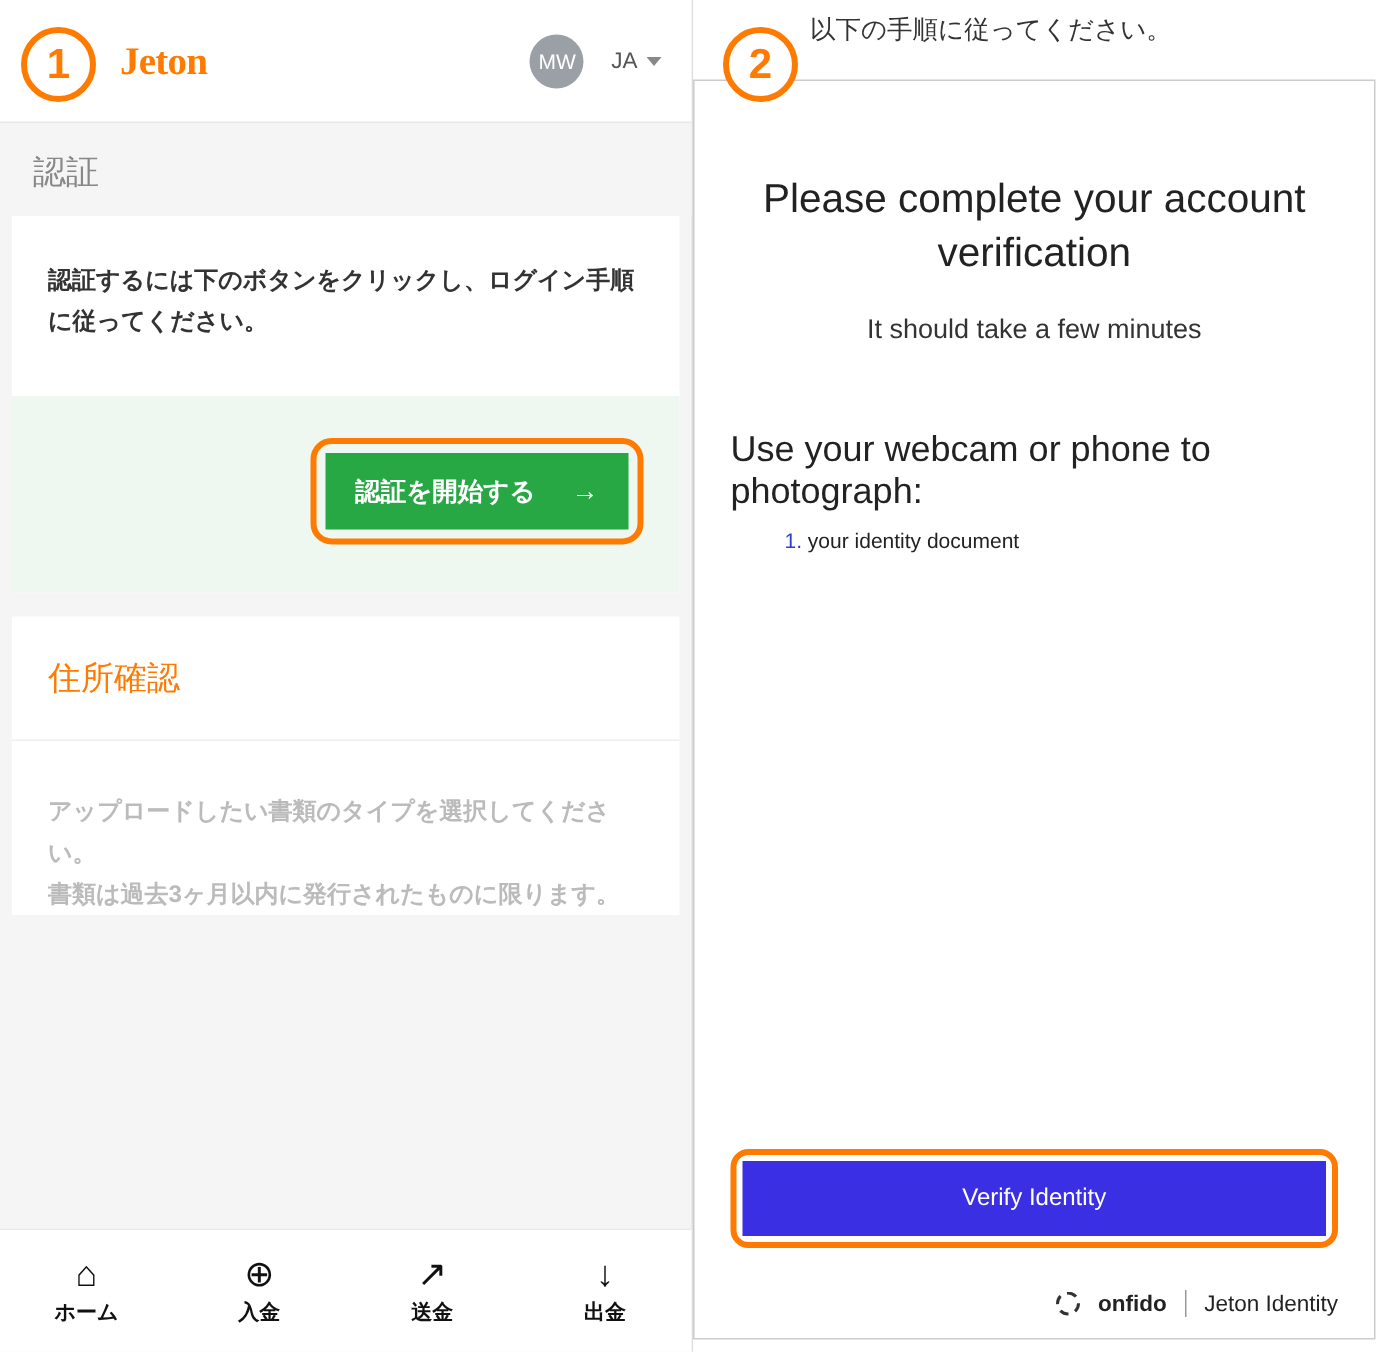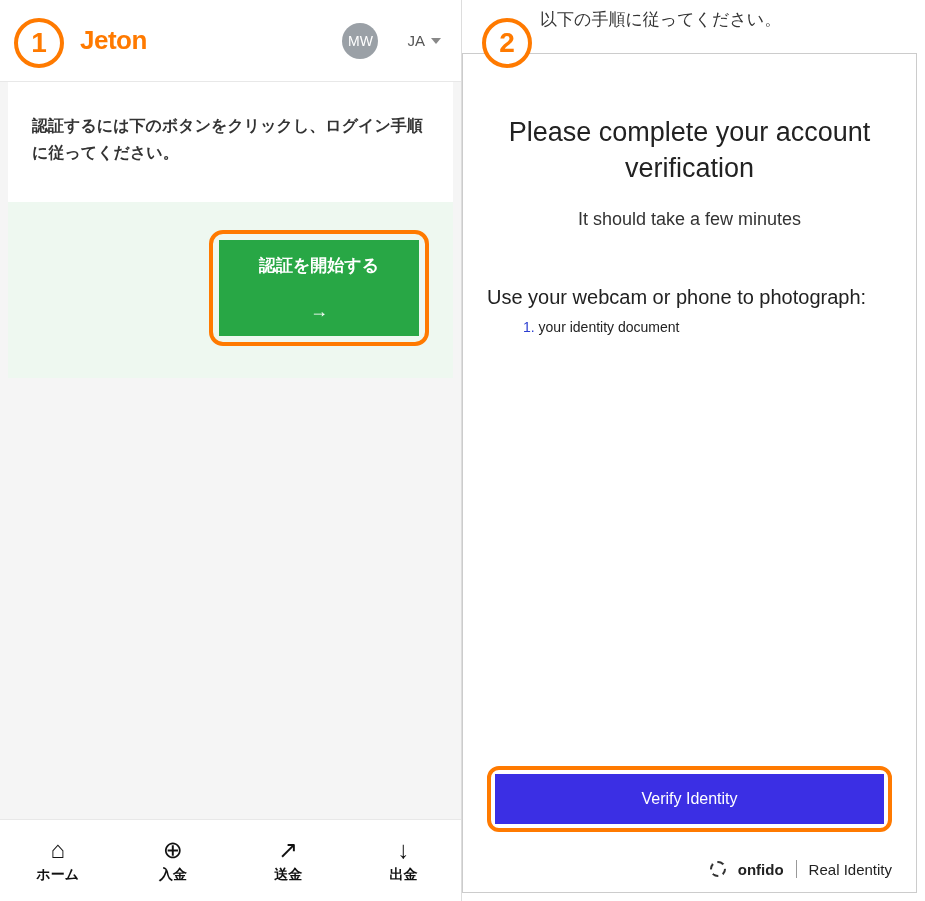--- a/index.html
+++ b/index.html
@@ -56,26 +56,27 @@
     align-items: center;
     padding: 0 20px;
     border-bottom: 1px solid #e8e8e8;
   }
   .logo {
     color: #ff7a00;
     font-size: 26px;
     font-weight: 800;
     letter-spacing: -0.5px;
     margin-left: 60px;
+    font-family: Liberation Serif, serif;
   }
   .topbar-right {
     margin-left: auto;
     display: flex;
     align-items: center;
-    gap: 29px;
+    gap: 18px;
     justify-content: center;
   }
   .avatar {
     width: 36px;
     height: 36px;
     border-radius: 50%;
     background: #9aa0a6;
     color: #fff;
     font-size: 14px;
     font-weight: 500;
@@ -148,21 +149,20 @@
     border: none;
     padding: 14px 20px;
     font-size: 17px;
     font-weight: 600;
     display: flex;
     align-items: center;
     gap: 24px;
     cursor: pointer;
     min-width: 200px;
     justify-content: space-between;
-    flex-direction: column;
   }
   .arrow-right { font-size: 18px; }
 
   .bottom-nav {
     height: 82px;
     background: #fff;
     border-top: 1px solid #e8e8e8;
     display: flex;
   }
   .nav-item {
@@ -201,21 +201,21 @@
     font-weight: 400;
     margin-bottom: 22px;
   }
   .verify-subtitle {
     text-align: center;
     font-size: 18px;
     color: #333;
     margin-bottom: 56px;
   }
   .verify-instruction {
-    font-size: 20px;
+    font-size: 24px;
     color: #222;
     margin-bottom: 10px;
   }
   .verify-list {
     list-style: none;
     padding-left: 36px;
   }
   .verify-list li {
     font-size: 14px;
     color: #222;
@@ -272,34 +272,40 @@
     <span class="logo">Jeton</span>
     <div class="topbar-right">
       <div class="avatar">MW</div>
       <div class="lang-select">
         <span>JA</span>
         <span class="caret-down"></span>
       </div>
     </div>
   </div>
 
+  <div class="page-title">認証</div>
 
   <div class="content-scroll">
     <div class="card">
       <div class="card-body">認証するには下のボタンをクリックし、ログイン手順に従ってください。</div>
       <div class="card-action">
         <div class="green-btn-wrap">
           <button class="green-btn">
             <span>認証を開始する</span>
             <span class="arrow-right">→</span>
           </button>
         </div>
       </div>
     </div>
 
+    <div class="card">
+      <div class="card-header">住所確認</div>
+      <div class="card-body muted" style="white-space:pre-line;">アップロードしたい書類のタイプを選択してください。
+書類は過去3ヶ月以内に発行されたものに限ります。</div>
+    </div>
   </div>
 
   <div class="bottom-nav">
     <div class="nav-item">
       <span class="nav-icon">⌂</span>
       <span class="nav-label">ホーム</span>
     </div>
     <div class="nav-item">
       <span class="nav-icon">⊕</span>
       <span class="nav-label">入金</span>
@@ -330,17 +336,17 @@
     </ul>
 
     <div class="verify-footer">
       <div class="blue-btn-wrap">
         <button class="blue-btn">Verify Identity</button>
       </div>
       <div class="onfido-brand">
         <span class="spinner"></span>
         <strong>onfido</strong>
         <span class="divider"></span>
-        <span>Real Identity</span>
+        <span>Jeton Identity</span>
       </div>
     </div>
   </div>
 </div>
 
 </body></html>

